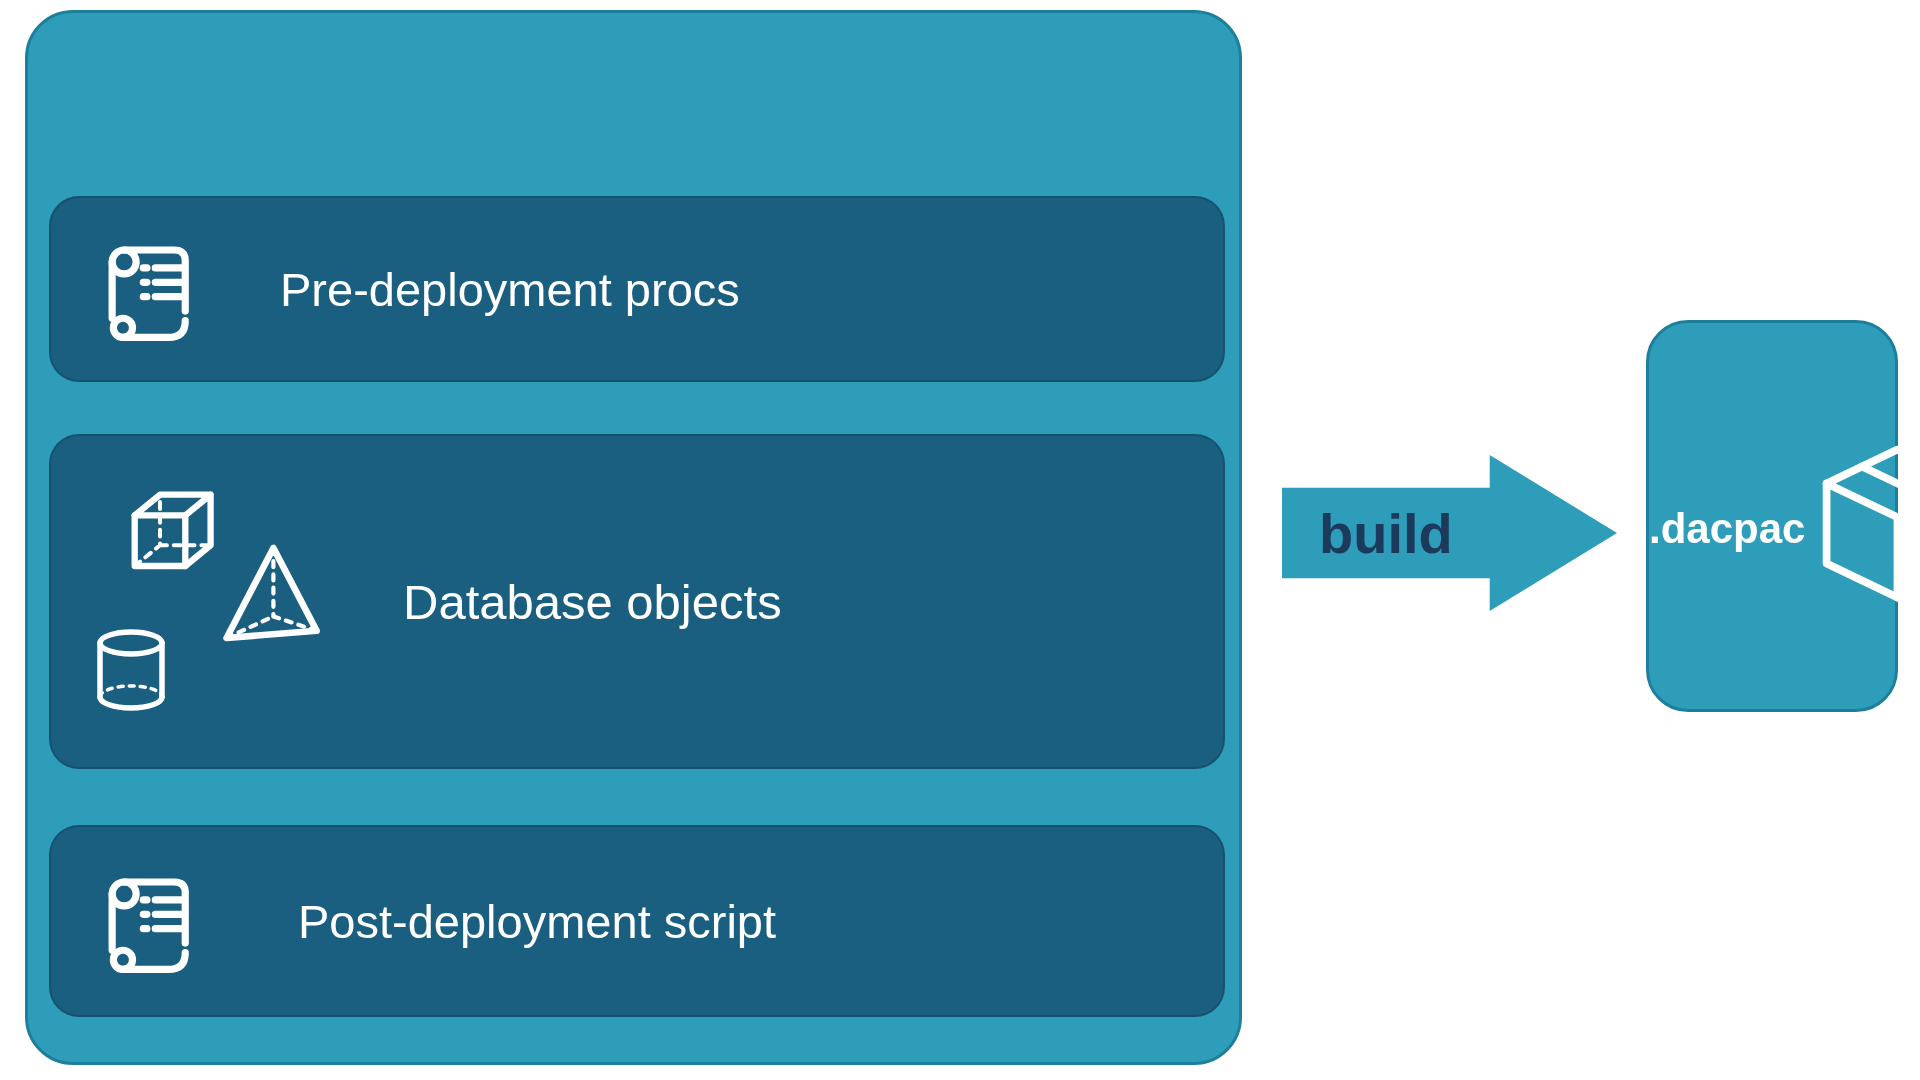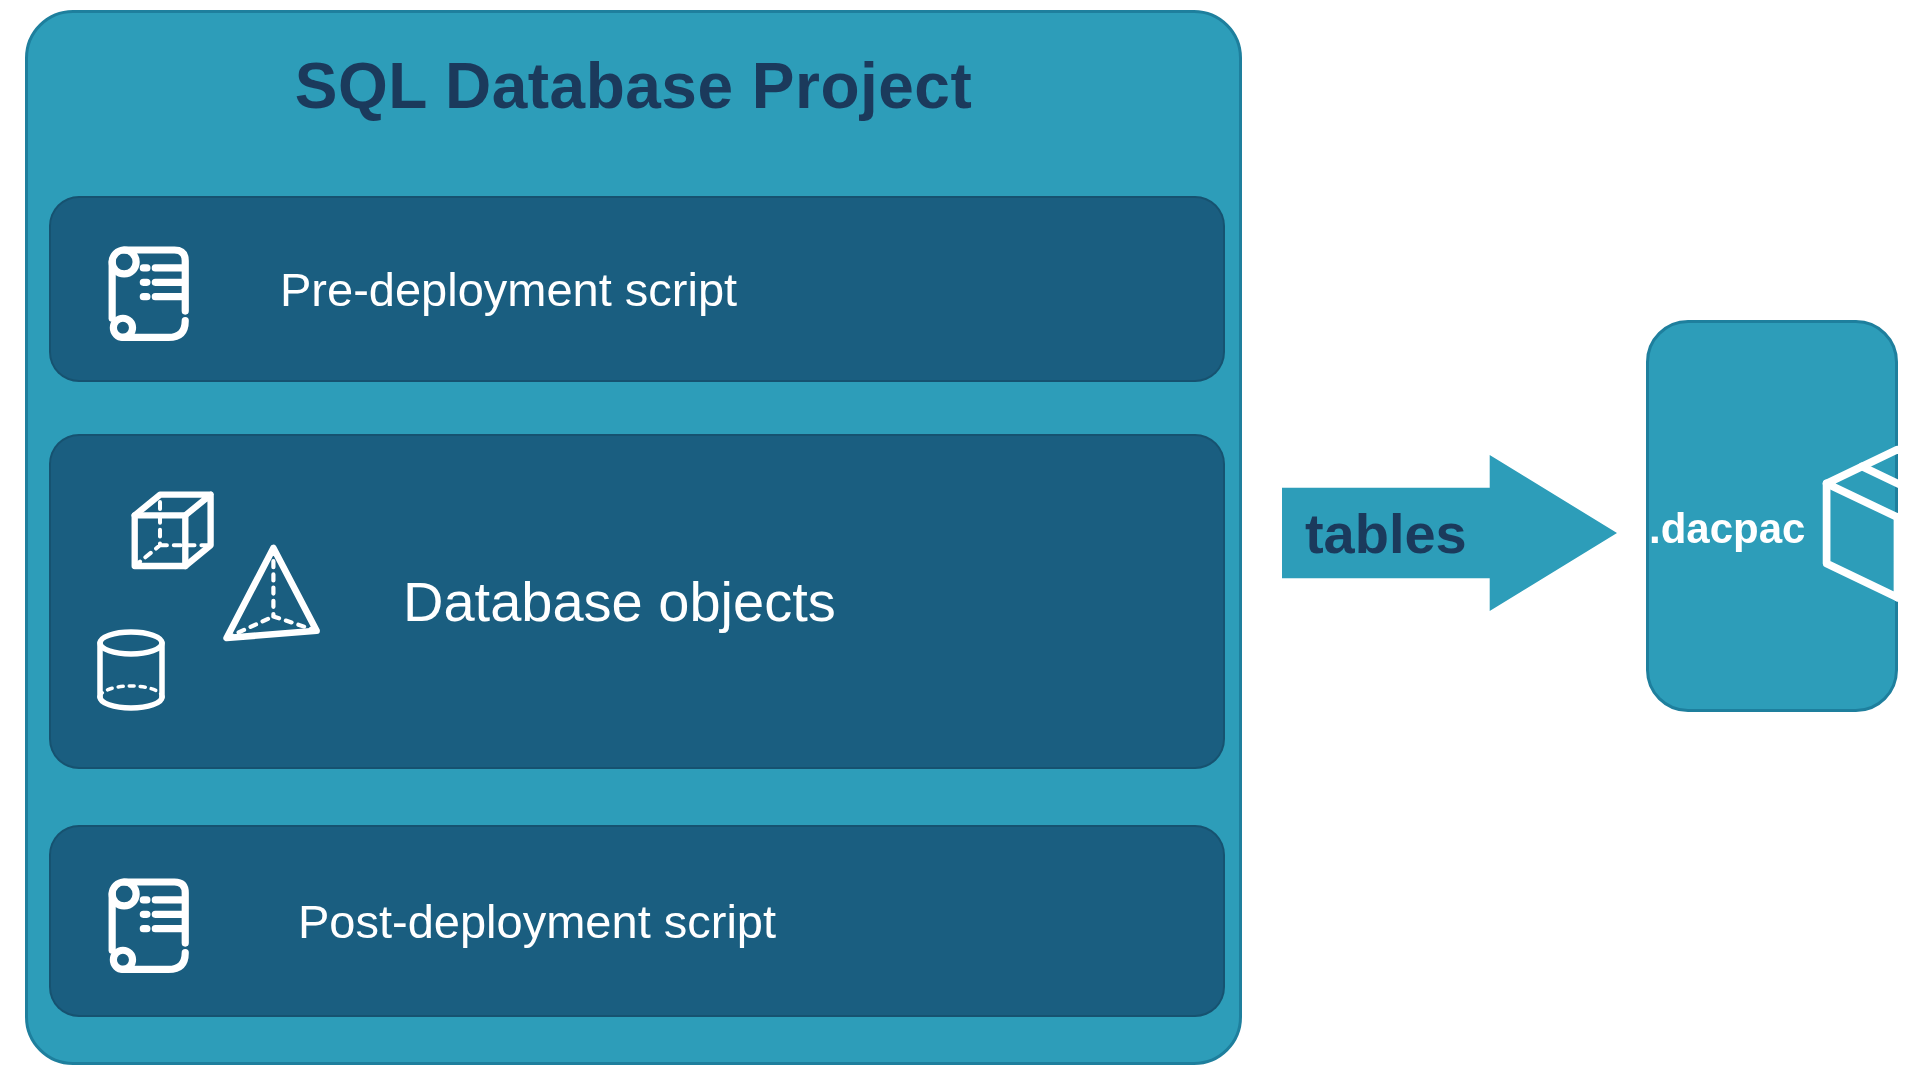--- a/index.html
+++ b/index.html
@@ -69,21 +69,21 @@
 
   .panel-text {
     margin-left: 352px;
     display: flex;
     flex-direction: column;
     justify-content: center;
     gap: 20px;
   }
   .panel-text .line {
     color: #ffffff;
-    font-size: 56px;
+    font-size: 49px;
     white-space: nowrap;
   }
 
   
   .build-arrow {
     position: absolute;
     left: 1282px; top: 455px;
     width: 335px; height: 156px;
     background: #2D9DB9;
     clip-path: polygon(0 21%, 62% 21%, 62% 0, 100% 50%, 62% 100%, 62% 79%, 0 79%);
@@ -120,36 +120,35 @@
   }
   .dacpac-icon { margin-top: 14px; }
 </style>
 </head>
 <body>
 
 <div class="canvas">
 
   <div class="project-box">
 
-    <div class="project-title">SQL Database Project</div>
 
     <div class="panel panel-1">
       <span class="icon-wrap">
         <svg width="115" height="115" viewBox="0 0 96 96" fill="none" stroke="#ffffff" stroke-width="6" stroke-linecap="round" stroke-linejoin="round">
           <circle cx="26" cy="25" r="10"></circle>
           <path d="M26 15 h42 q9 0 9 9 v42"></path>
           <path d="M16 25 v47"></path>
           <circle cx="25" cy="80" r="8"></circle>
           <path d="M25 88 h38 q14 0 14 -14"></path>
           <path d="M42 30 h3 M52 30 h22"></path>
           <path d="M42 42 h3 M52 42 h22"></path>
           <path d="M42 54 h3 M52 54 h22"></path>
         </svg>
       </span>
-      <span class="panel-label">Pre-deployment script</span>
+      <span class="panel-label">Pre-deployment procs</span>
     </div>
 
     <div class="panel panel-2">
       <div class="objects-icons">
         <span class="icon-wrap obj-cube">
           <svg width="115" height="115" viewBox="0 0 100 100" fill="none" stroke="#ffffff" stroke-linejoin="round" stroke-linecap="round">
             <path d="M18 36 H62 V80 H18 Z" stroke-width="5.5"></path>
             <path d="M18 36 L40 18 H84 V62 L62 80 M62 36 L84 18" stroke-width="5.5"></path>
             <path d="M18 80 L40 62 L40 18 M40 62 H84" stroke-width="3.5" stroke-dasharray="6 6"></path>
           </svg>
@@ -186,21 +185,21 @@
           <path d="M42 42 h3 M52 42 h22"></path>
           <path d="M42 54 h3 M52 54 h22"></path>
         </svg>
       </span>
       <span class="panel-label">Post-deployment script</span>
     </div>
 
   </div>
 
   <div class="build-arrow">
-    <span class="arrow-label">tables</span>
+    <span class="arrow-label">build</span>
   </div>
 
   <div class="dacpac-box">
     <div class="dacpac-title">.dacpac</div>
     <span class="icon-wrap dacpac-icon">
       <svg width="185" height="185" viewBox="0 0 120 120" fill="none" stroke="#ffffff" stroke-width="5" stroke-linejoin="round" stroke-linecap="round">
         <path d="M60 12 L106 34 L60 56 L14 34 Z"></path>
         <path d="M14 34 V86 L60 108 V56"></path>
         <path d="M106 34 V86 L60 108"></path>
         <path d="M37 23 L83 45"></path>

